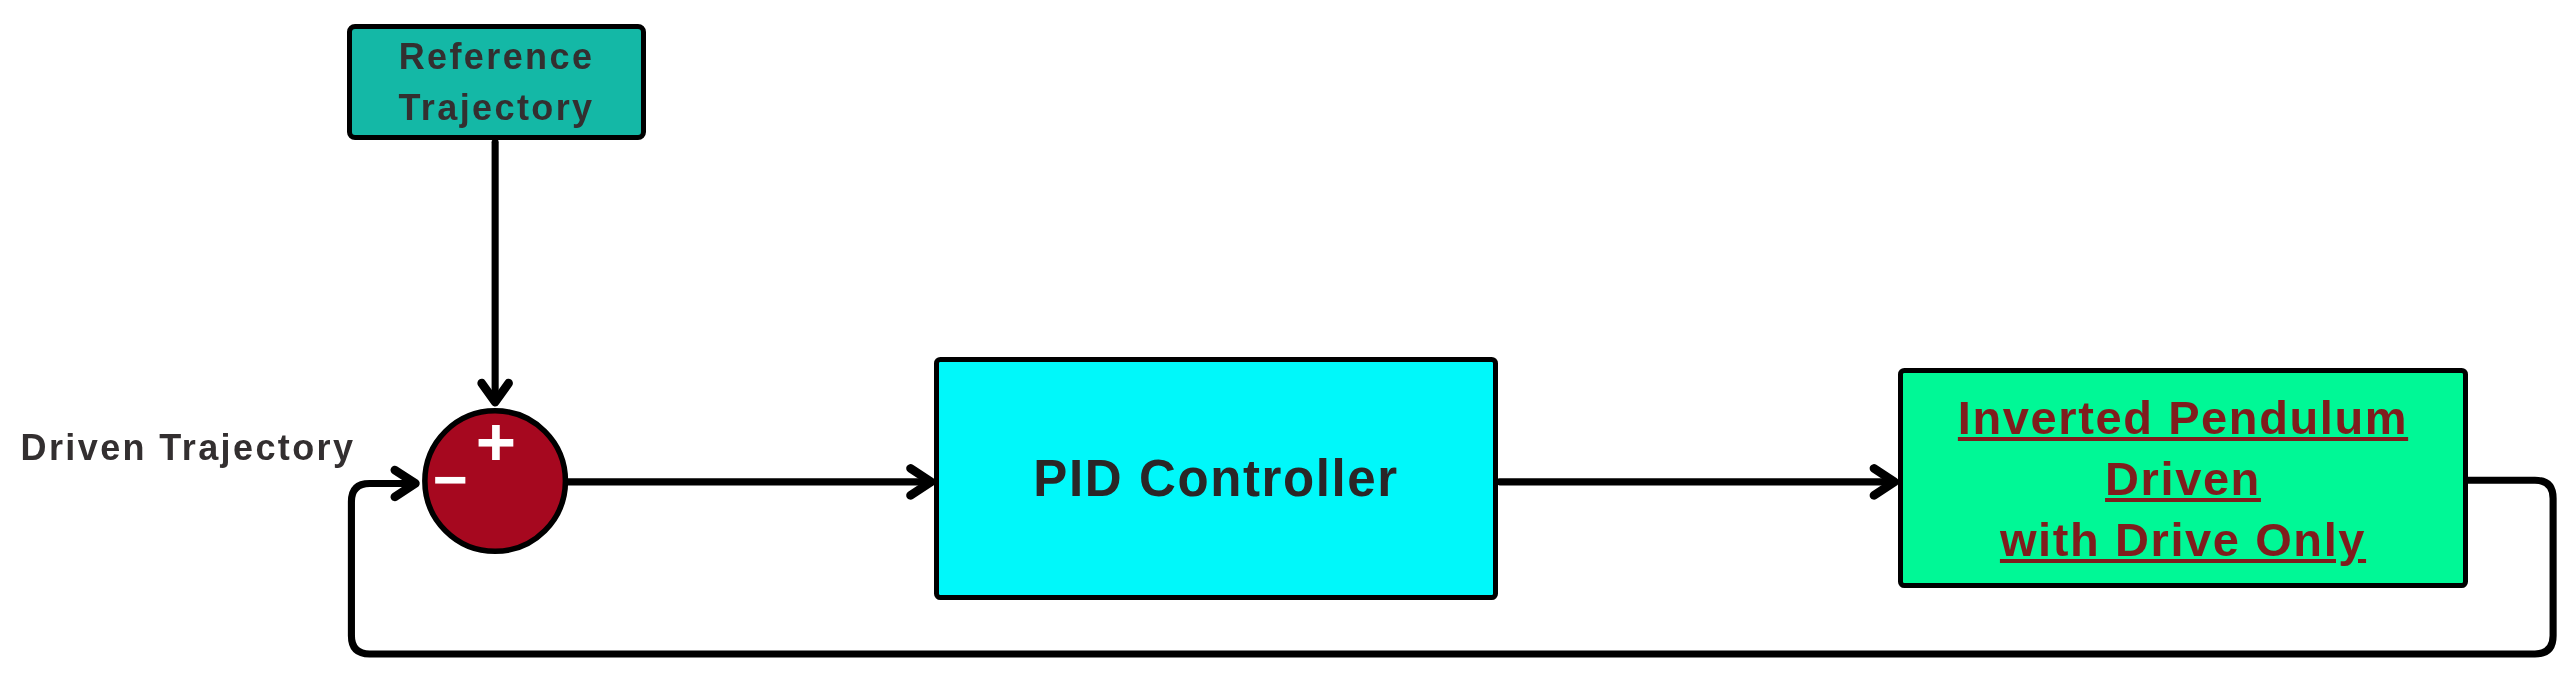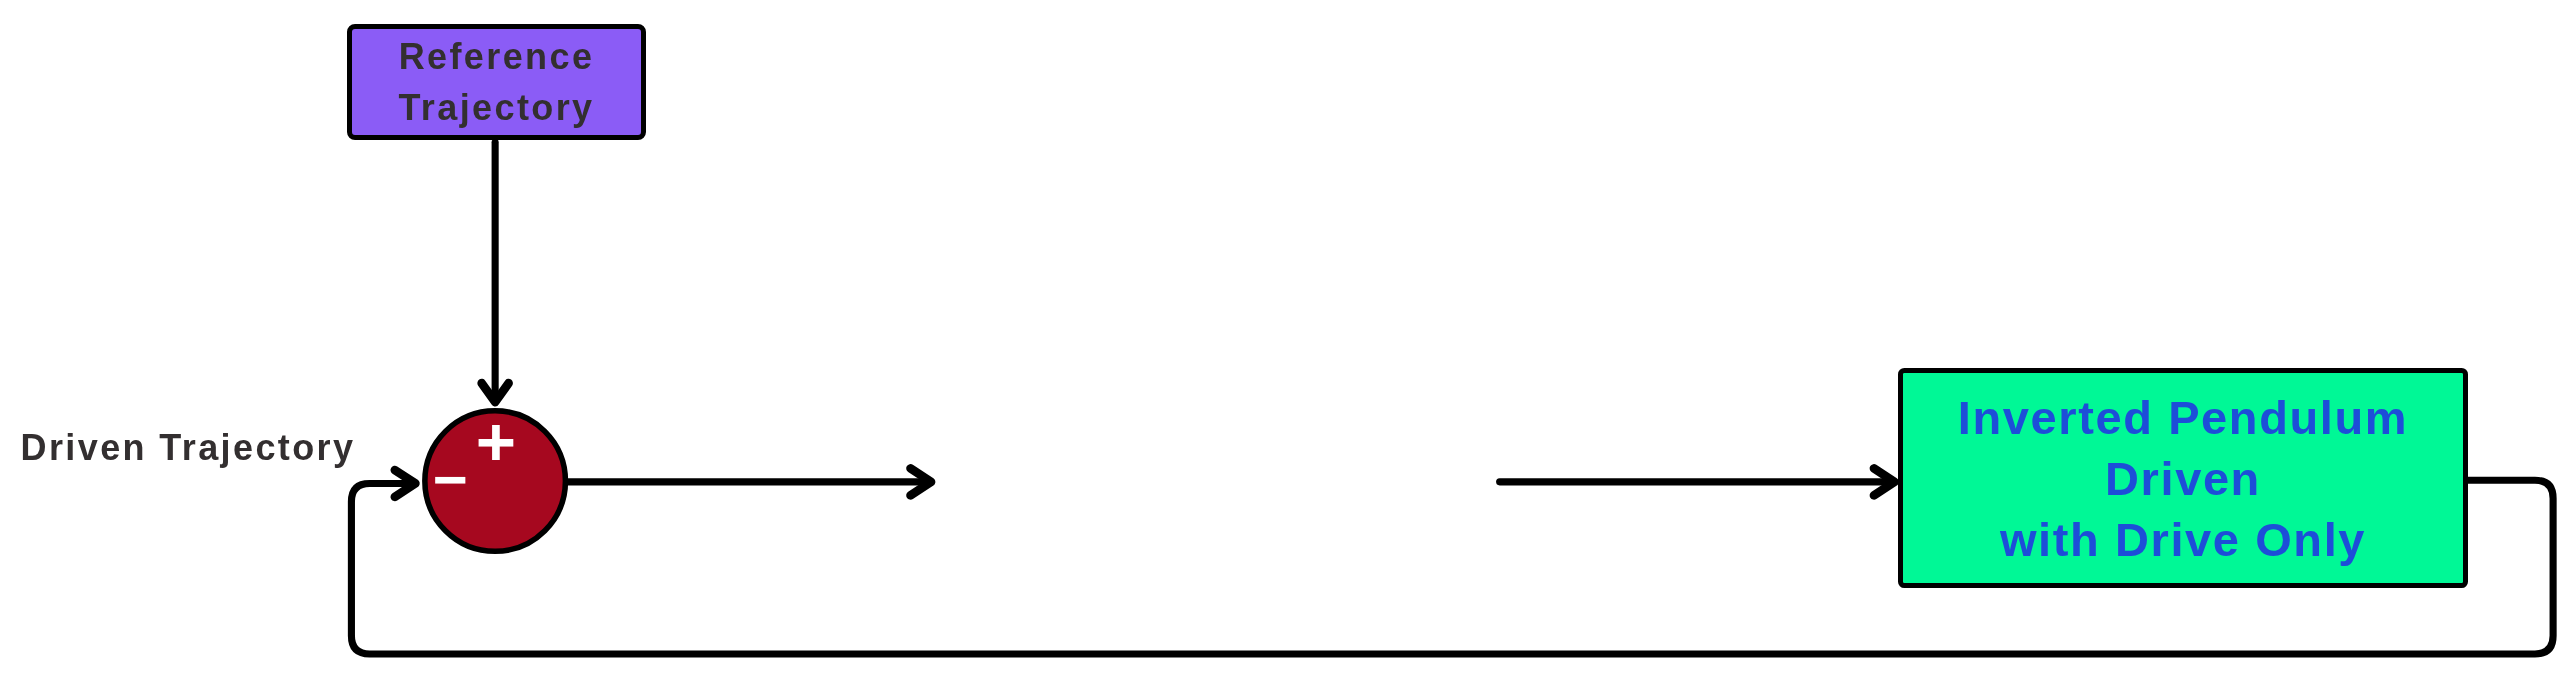--- a/index.html
+++ b/index.html
@@ -32,21 +32,21 @@
     border-radius: 6.3px;
     background: #00F8FA;
   }
   .node-controller .label { font-size: 51px; letter-spacing: 1.6px; }
 
   .node-plant {
     left: 1898px; top: 368px; width: 570px; height: 220px;
     border-radius: 6.3px;
     background: #00F896;
   }
-  .node-plant .label { font-size: 47px; line-height: 61px; letter-spacing: 1.6px; color: #1d4ed8; }
+  .node-plant .label { font-size: 47px; line-height: 61px; letter-spacing: 1.6px; color: #7f1d1d; text-decoration: underline; }
 
   .float-label {
     position: absolute;
     font-weight: bold;
     color: #332F30;
     white-space: nowrap;
   }
   .label-actual {
     left: 20.5px; top: 426px;
     font-size: 36px; line-height: 44px; letter-spacing: 2.4px;
@@ -80,25 +80,28 @@
     </g>
     <g stroke="#000000" stroke-width="11" fill="none" stroke-linecap="round" stroke-linejoin="round">
       <polyline points="610,485 627,509 644,485"></polyline>
       <polyline points="1153,593 1179,610 1153,627"></polyline>
       <polyline points="2373,593 2399,610 2373,627"></polyline>
       <polyline points="500,595 526,612 500,629"></polyline>
     </g>
     <circle cx="627" cy="609" r="89" fill="#A6081F" stroke="#000000" stroke-width="7"></circle>
   </svg>
 
-  <div class="node node-reference" style="background-color: #8b5cf6;">
+  <div class="node node-reference" style="background-color: #14b8a6;">
     <span class="label">Reference
 Trajectory</span>
   </div>
 
+  <div class="node node-controller" style="background-color: rgb(0, 248, 250);">
+    <span class="label">PID Controller</span>
+  </div>
 
   <div class="node node-plant" style="background-color: rgb(0, 248, 150);">
     <span class="label">Inverted Pendulum
 Driven
 with Drive Only</span>
   </div>
 
   <span class="sign sign-plus">+</span>
   <span class="sign sign-minus">−</span>
 

